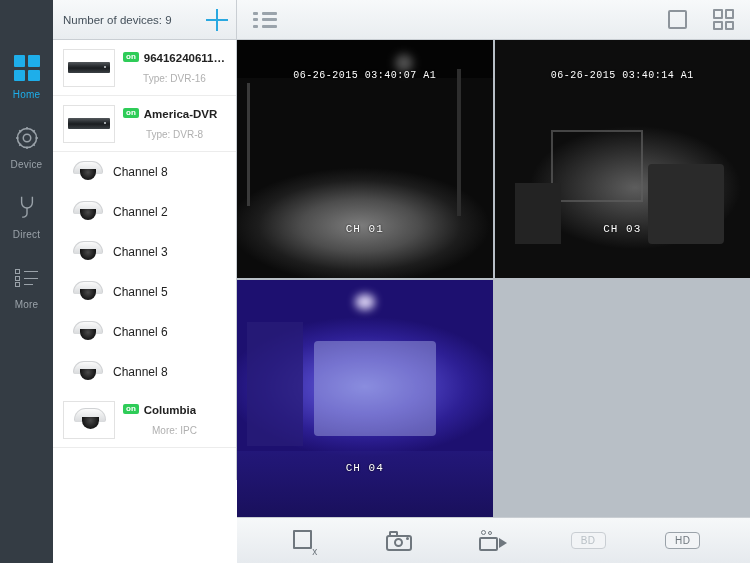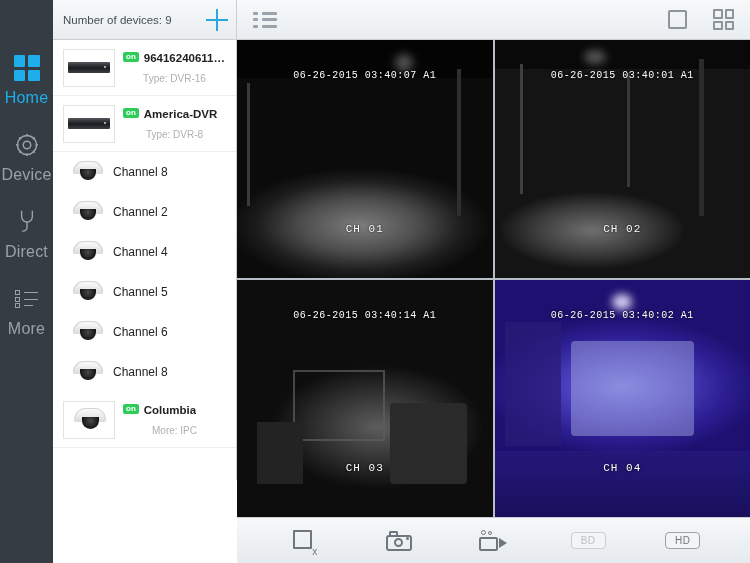--- a/index.html
+++ b/index.html
@@ -22,21 +22,21 @@
   }
   .nav-item {
     width: 53px;
     display: flex; flex-direction: column;
     align-items: center; justify-content: center;
     margin-bottom: 22px;
     cursor: pointer;
   }
   .nav-icon { height: 32px; display:flex; align-items:center; justify-content:center; }
   .nav-label {
-    font-size: 16px; color: #9aa2a9;
+    font-size: 10px; color: #9aa2a9;
     margin-top: 5px; letter-spacing: .2px;
   }
   .nav-item.active .nav-label { color: #1eaeea; }
 
   .grid-icon { width: 26px; height: 26px; display:grid; grid-template-columns:1fr 1fr; grid-template-rows:1fr 1fr; gap:3px; }
   .grid-icon i { background:#1eaeea; border-radius:1px; display:block; }
 
   .more-icon { width: 24px; height: 18px; display:flex; flex-direction:column; justify-content:space-between; }
   .more-icon .row { display:flex; align-items:center; gap:4px; }
   .more-icon .sq { width:5px; height:5px; border:1px solid #9aa2a9; }
@@ -343,21 +343,21 @@
             <span class="top"></span>
             <span class="lens"></span>
           </div>
         <span class="ch-name">Channel 2</span>
       </div>
       <div class="channel-row">
         <div class="dome">
             <span class="top"></span>
             <span class="lens"></span>
           </div>
-        <span class="ch-name">Channel 4</span>
+        <span class="ch-name">Channel 3</span>
       </div>
       <div class="channel-row">
         <div class="dome">
             <span class="top"></span>
             <span class="lens"></span>
           </div>
         <span class="ch-name">Channel 5</span>
       </div>
       <div class="channel-row">
         <div class="dome">
@@ -430,50 +430,38 @@
         <div class="scene s1">
           <div class="glow" style="left:62%;top:6%;width:18px;height:18px;background:#cfcfcf;opacity:.85;"></div>
           <div class="dark-band" style="left:0;top:0;width:100%;height:16%;"></div>
           <div class="obj" style="left:4%;top:18%;width:3px;height:52%;background:#3a3a3a;"></div>
           <div class="obj" style="left:86%;top:12%;width:4px;height:62%;background:#2e2e2e;"></div>
         </div>
         <div class="ts">06-26-2015  03:40:07  A1</div>
         <div class="chlabel">CH 01</div>
       </div>
 
-      <div class="pane">
-        <div class="scene s2">
-          <div class="glow" style="left:35%;top:4%;width:22px;height:14px;background:#e6e6e6;opacity:.8;"></div>
-          <div class="dark-band" style="left:0;top:0;width:100%;height:12%;"></div>
-          <div class="obj" style="left:10%;top:10%;width:3px;height:55%;background:#3f3f3f;"></div>
-          <div class="obj" style="left:52%;top:14%;width:3px;height:48%;background:#383838;"></div>
-          <div class="obj" style="left:80%;top:8%;width:5px;height:66%;background:#2b2b2b;"></div>
-        </div>
-        <div class="ts">06-26-2015  03:40:01  A1</div>
-        <div class="chlabel">CH 02</div>
-      </div>
 
       <div class="pane">
         <div class="scene s3">
           <div class="obj" style="left:22%;top:38%;width:36%;height:30%;border:2px solid #5e5e5e;opacity:.7;"></div>
           <div class="obj" style="left:60%;top:52%;width:30%;height:34%;background:#2a2a2a;border-radius:4px;"></div>
           <div class="obj" style="left:8%;top:60%;width:18%;height:26%;background:#232323;"></div>
         </div>
         <div class="ts">06-26-2015  03:40:14  A1</div>
         <div class="chlabel">CH 03</div>
       </div>
 
       <div class="pane selected">
         <div class="scene s4">
           <div class="glow" style="left:46%;top:6%;width:20px;height:16px;background:#eae2ff;opacity:.9;"></div>
           <div class="obj" style="left:30%;top:26%;width:48%;height:40%;background:rgba(170,178,230,.45);border-radius:4px;"></div>
           <div class="obj" style="left:4%;top:18%;width:22%;height:52%;background:rgba(40,28,120,.75);"></div>
           <div class="obj" style="left:0;top:72%;width:100%;height:28%;background:linear-gradient(to bottom,rgba(40,30,130,.5),rgba(25,16,90,.9));"></div>
         </div>
-        <div class="ts">06-26-2015  03:40:02  A1</div>
         <div class="chlabel">CH 04</div>
       </div>
 
     </div>
 
     <div id="video-toolbar">
       <div class="tool-btn">
         <div class="ic-closepane">
             <div class="bx"></div>
             <span class="x">x</span>

